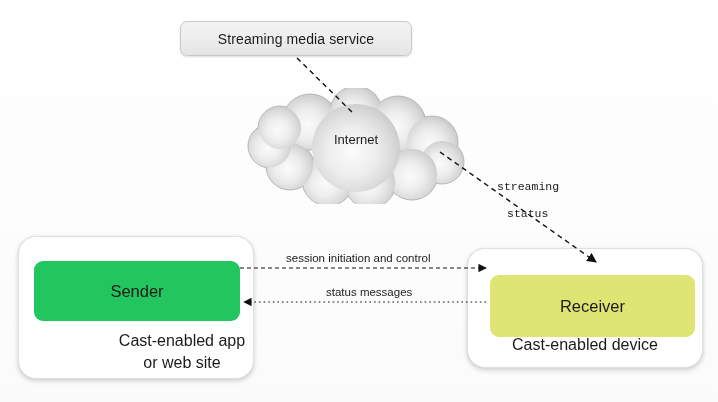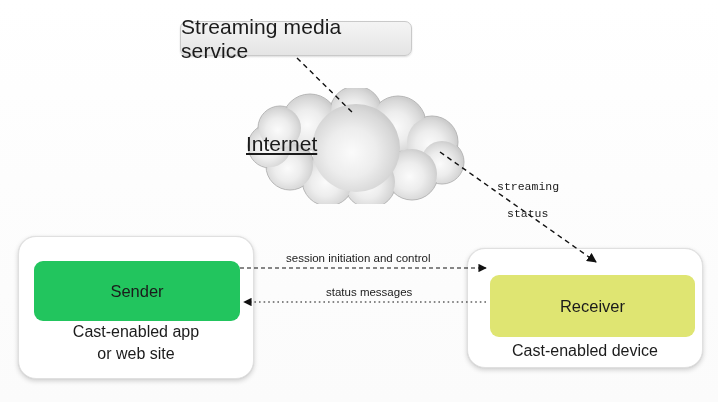--- a/index.html
+++ b/index.html
@@ -30,43 +30,43 @@
     border-radius: 7px;
     border: 1px solid #c9c9c9;
     background: linear-gradient(180deg, #f4f4f4 0%, #ececec 55%, #e4e4e4 100%);
     box-shadow: 0 1px 2px rgba(0,0,0,0.14);
     display: flex;
     align-items: center;
     justify-content: center;
     box-sizing: border-box;
   }
   .service-box .lbl {
-    font-size: 21px;
+    font-size: 14px;
     color: #1b1b1b;
     letter-spacing: 0.1px;
   }
 
   
   .cloud-wrap {
     position: absolute;
     left: 246px;
     top: 88px;
     width: 220px;
     height: 116px;
   }
   .cloud-label {
     position: absolute;
     left: 0;
     top: 44px;
     width: 220px;
-    font-size: 21px;
+    text-align: center;
+    font-size: 13px;
     color: #1b1b1b;
     z-index: 3;
     pointer-events: none;
-    text-decoration: underline;
   }
 
   
   .card {
     position: absolute;
     border-radius: 18px;
     background: #ffffff;
     border: 1px solid #e0e0e0;
     box-shadow: 0 2px 5px rgba(0,0,0,0.18), 0 0 1px rgba(0,0,0,0.10);
     box-sizing: border-box;
@@ -111,22 +111,22 @@
   }
   .caption {
     position: absolute;
     left: 0;
     width: 100%;
     text-align: center;
     font-size: 16px;
     color: #1b1b1b;
     line-height: 22px;
   }
-  .caption-sender { top: 84px; }
-  .caption-receiver { top: 91px; }
+  .caption-sender { top: 93px; margin-left: 46px; }
+  .caption-receiver { top: 85px; }
 
   
   .edge-label {
     position: absolute;
     font-size: 11.5px;
     color: #1b1b1b;
     white-space: pre-line;
     line-height: 13px;
   }
   .lbl-session { left: 286px; top: 252px; }

